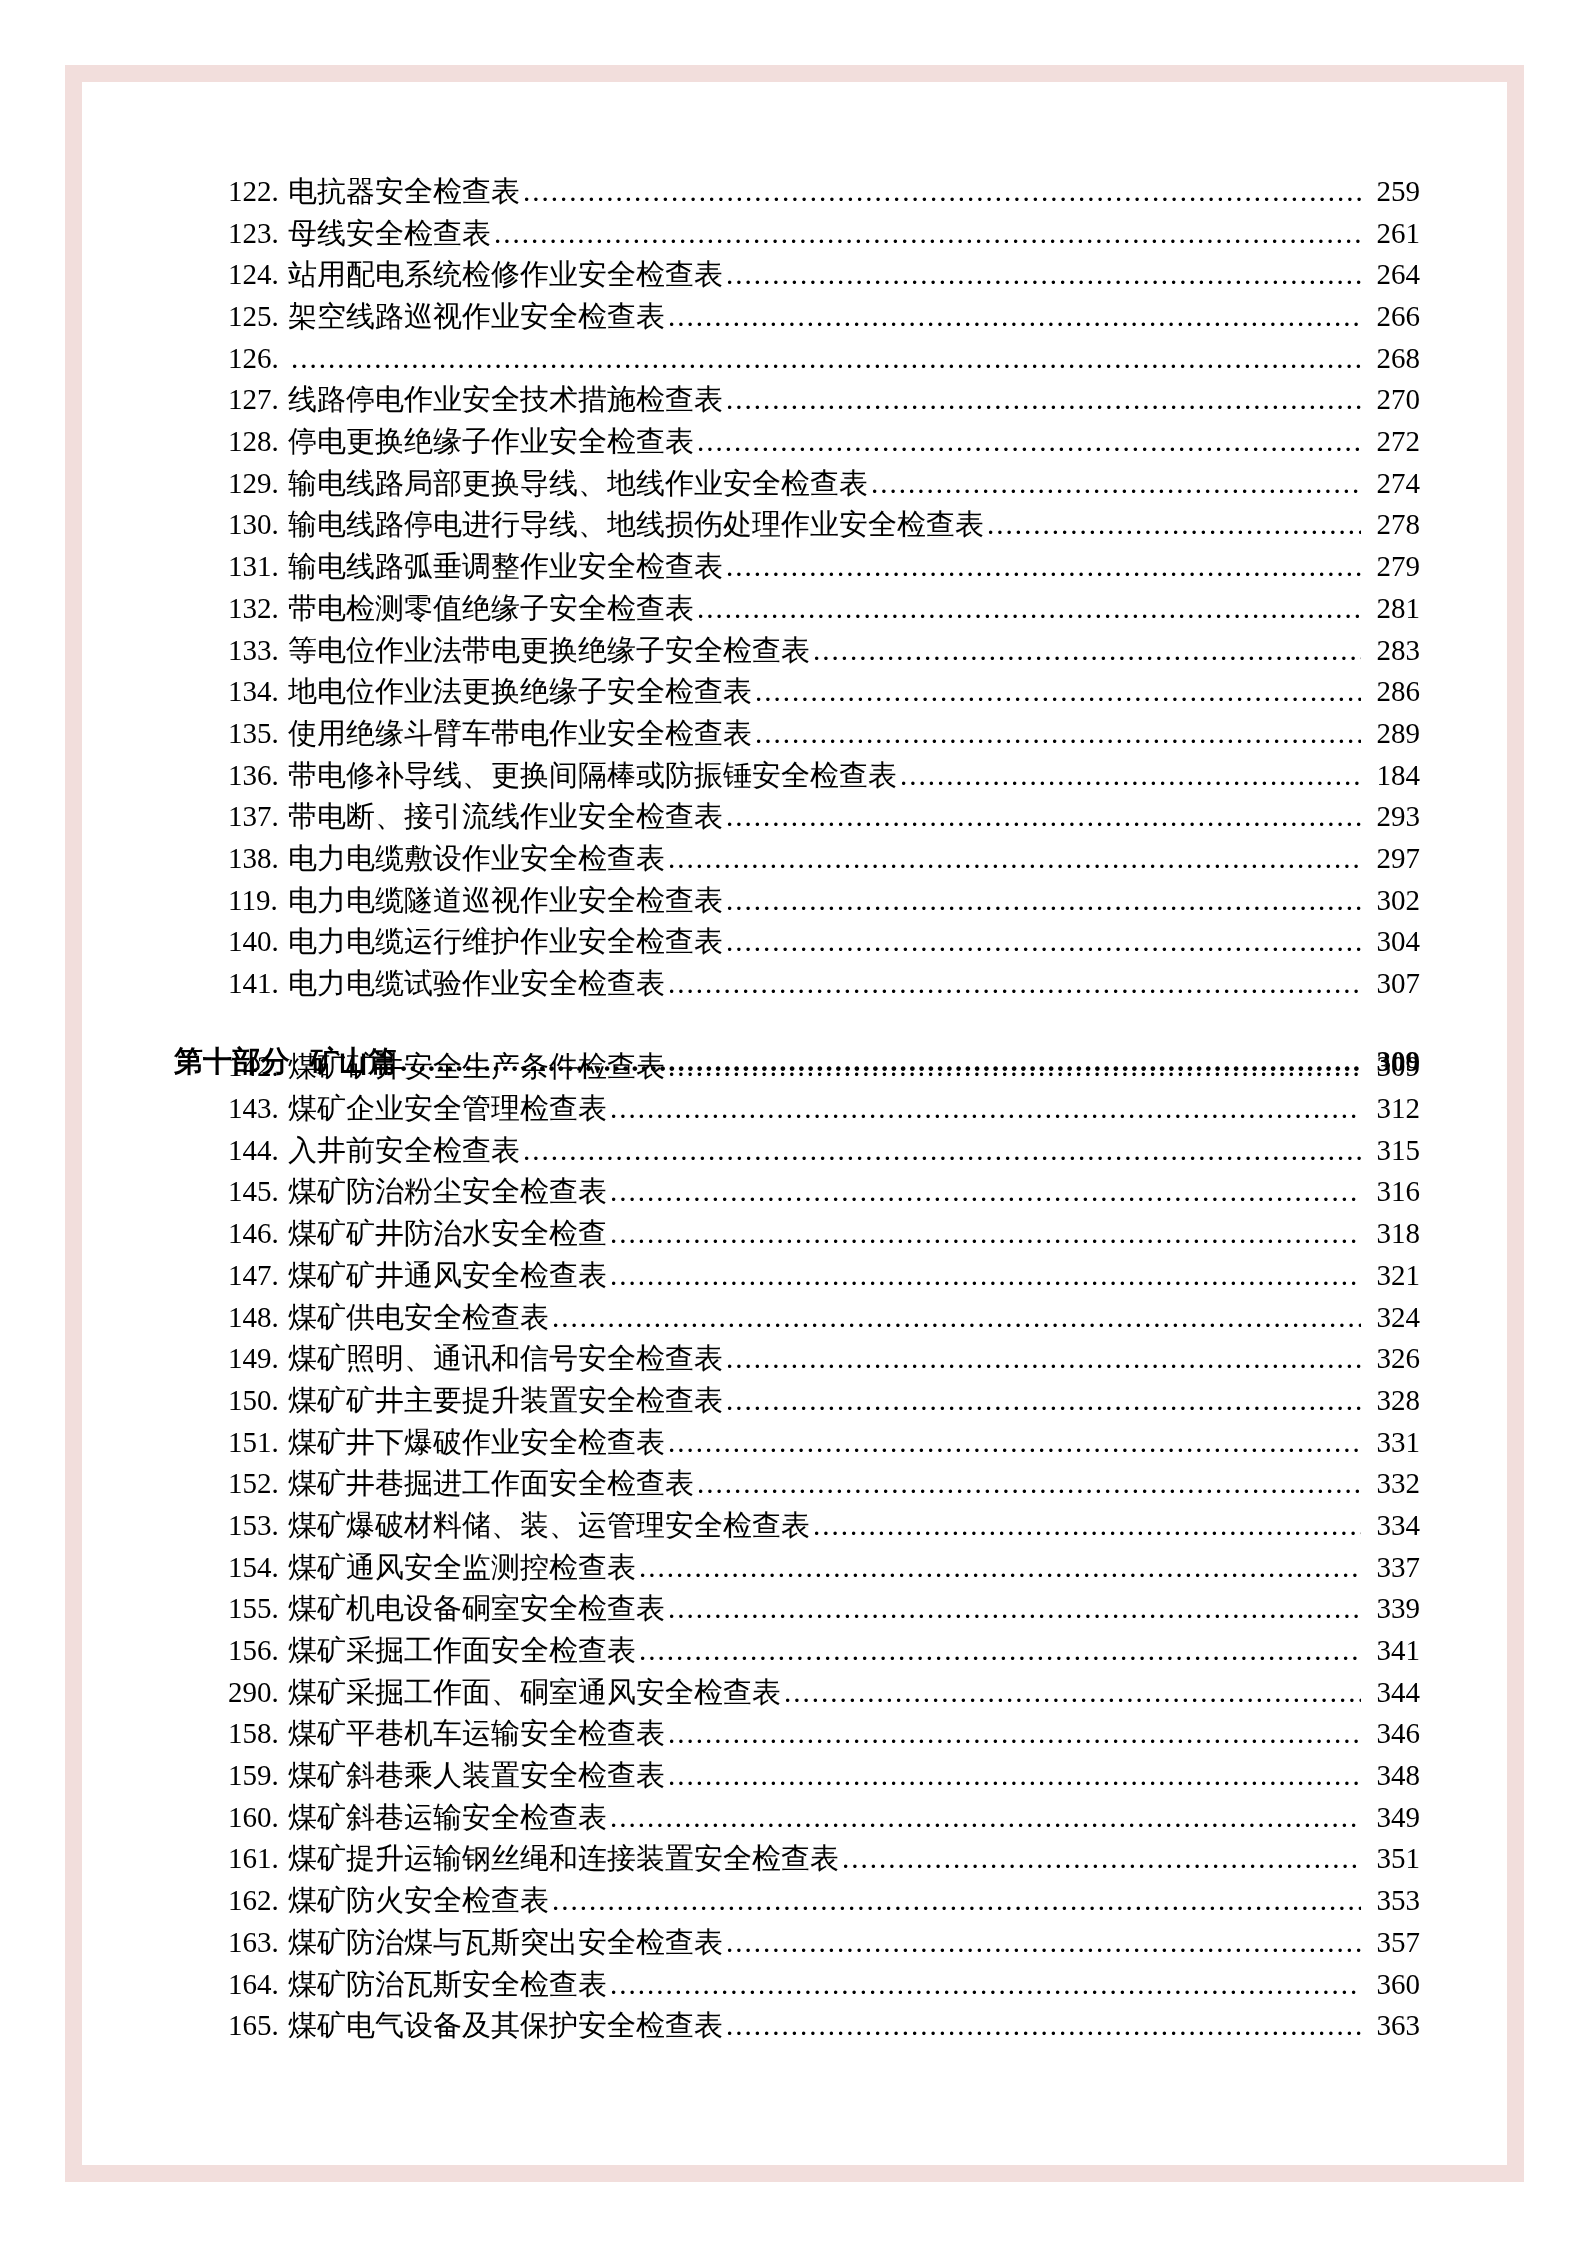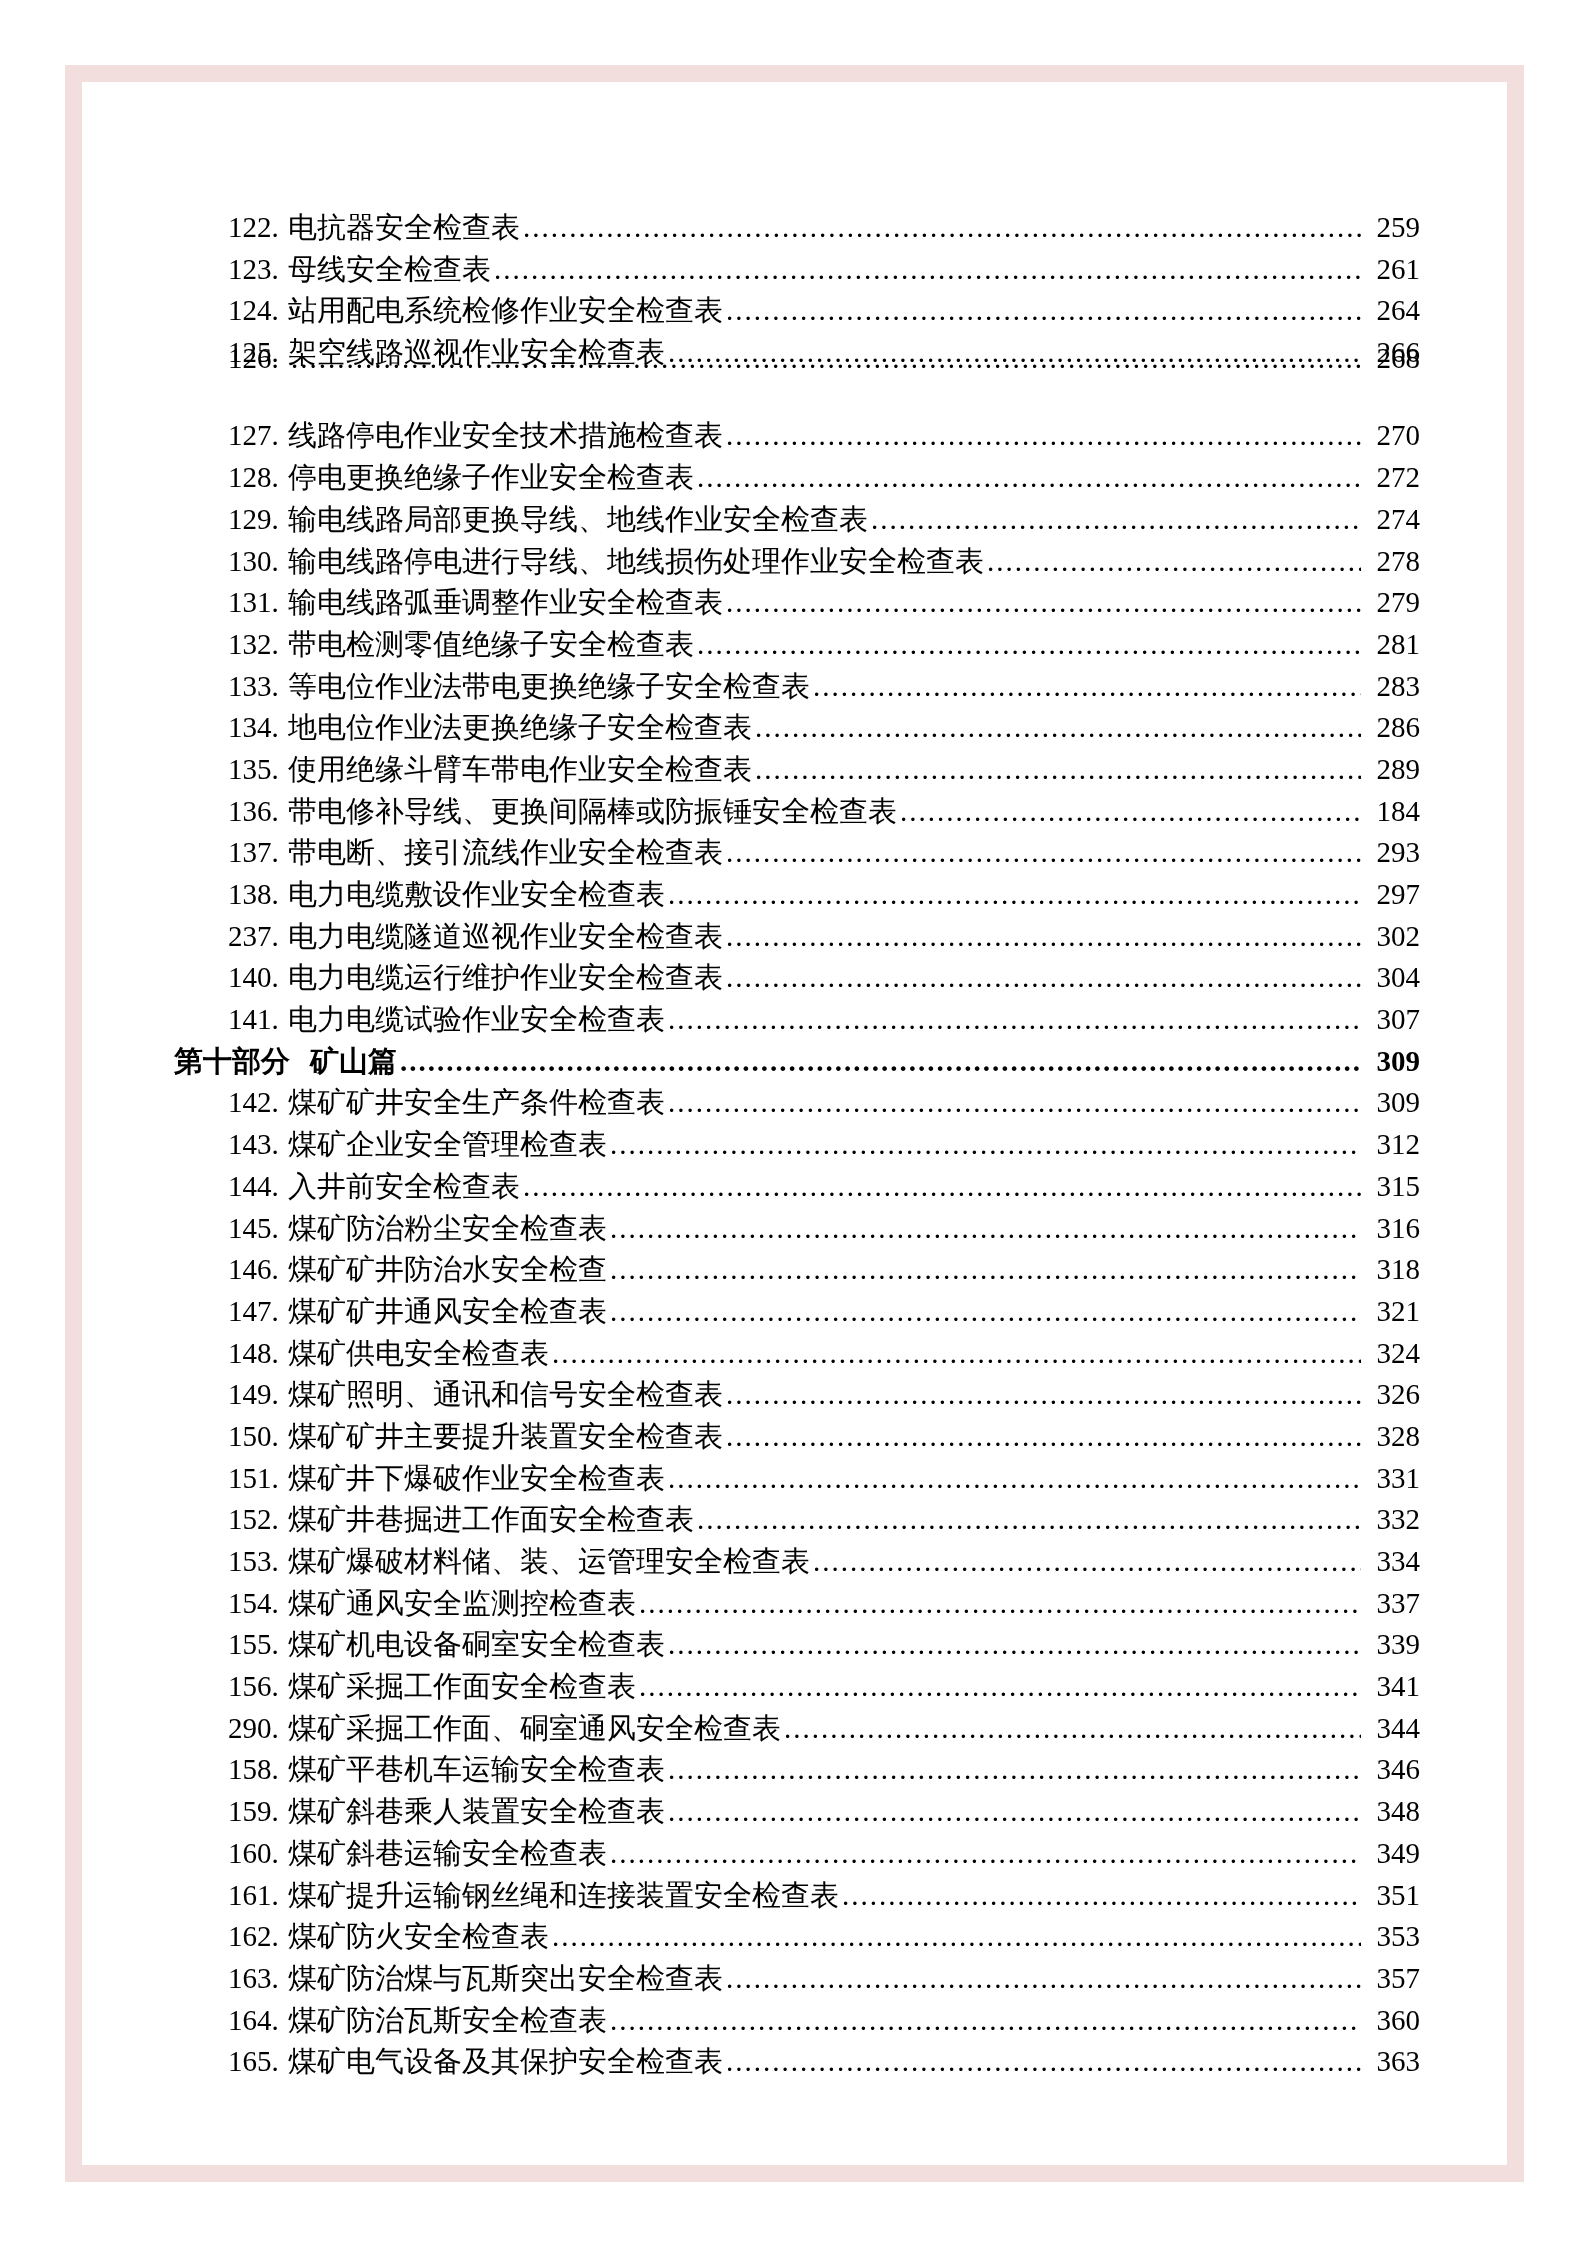--- a/index.html
+++ b/index.html
@@ -33,20 +33,21 @@
   .toc-row {
     display: flex;
     align-items: baseline;
     height: 41.7px;
     line-height: 41.7px;
     font-size: 29px;
     white-space: nowrap;
   }
   .toc-row.entry {
     padding-left: 54px;
+    align-items: flex-end;
   }
   .toc-row.section {
     font-weight: bold;
   }
   .num {
     flex: none;
     width: 60px;
   }
   .section-label {
     flex: none;
@@ -171,21 +172,21 @@
     <span class="leader">................................................................................................................................................................................................................................................................................................................................................................................................................</span>
     <span class="pagenum">293</span>
   </div>
     <div class="toc-row entry">
     <span class="num">138.</span>
     <span class="title">电力电缆敷设作业安全检查表</span>
     <span class="leader">................................................................................................................................................................................................................................................................................................................................................................................................................</span>
     <span class="pagenum">297</span>
   </div>
     <div class="toc-row entry">
-    <span class="num">237.</span>
+    <span class="num">119.</span>
     <span class="title">电力电缆隧道巡视作业安全检查表</span>
     <span class="leader">................................................................................................................................................................................................................................................................................................................................................................................................................</span>
     <span class="pagenum">302</span>
   </div>
     <div class="toc-row entry">
     <span class="num">140.</span>
     <span class="title">电力电缆运行维护作业安全检查表</span>
     <span class="leader">................................................................................................................................................................................................................................................................................................................................................................................................................</span>
     <span class="pagenum">304</span>
   </div>

